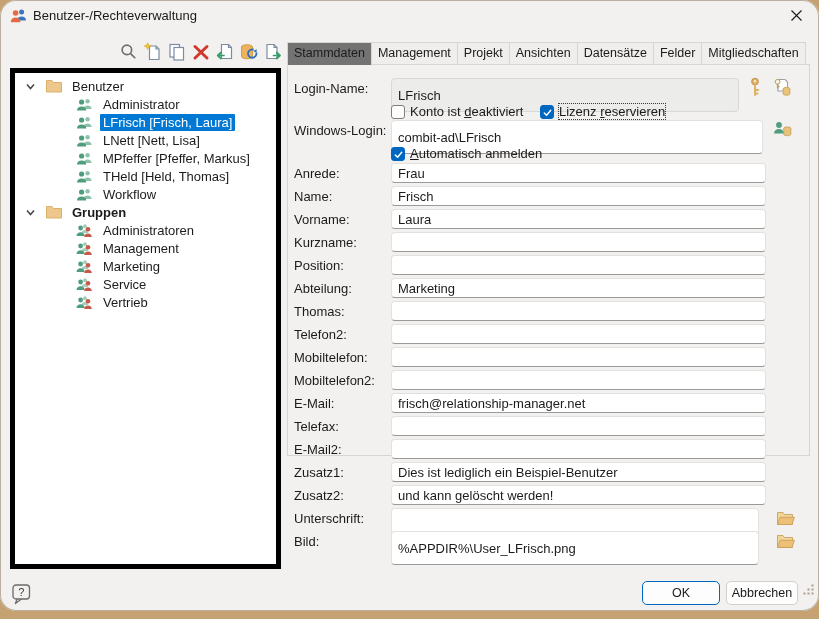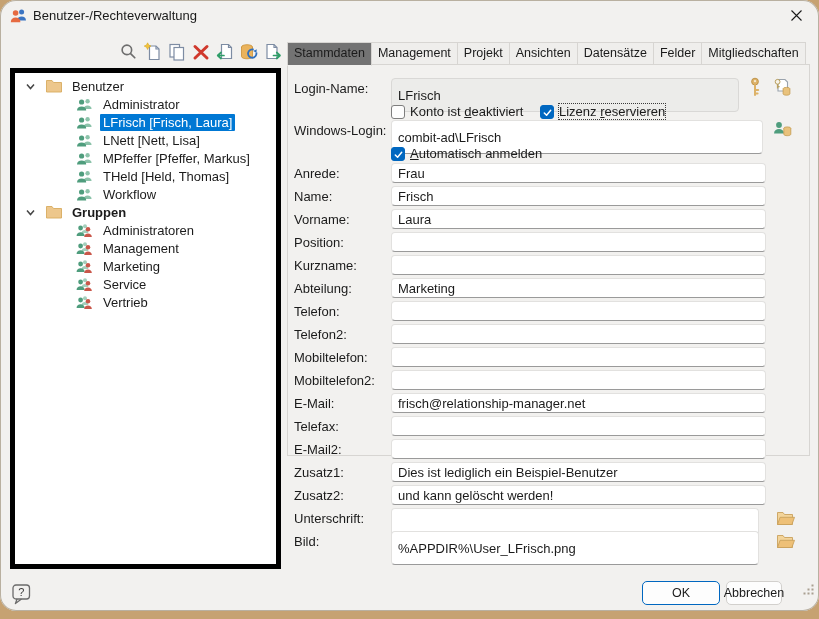--- a/index.html
+++ b/index.html
@@ -79,21 +79,21 @@
   }
   
   .helpbtn{position:absolute;left:10px;top:583px;width:22px;height:23px;display:flex;align-items:center;justify-content:center;}
   .btn{
     position:absolute;top:581px;height:24px;box-sizing:border-box;border-radius:5px;
     background:#fdfdfd;border:1px solid #d2d0cd;font-size:12.5px;color:#1b1b1b;
     display:flex;align-items:center;justify-content:center;font-family:"Liberation Sans",sans-serif;
   }
   .btn.default{border:1px solid #0067c0;}
   .ok{left:642px;width:78px;}
-  .cancel{left:726px;width:56px;text-align:right;}
+  .cancel{left:726px;width:72px;text-align:right;}
   .grip{position:absolute;right:5px;bottom:12px;}
 </style>
 </head>
 <body>
 
 <div class="dialog">
 
   <div class="titlebar">
     <span class="app-icon">
       <svg viewBox="0 0 17 17" width="17" height="17">
@@ -389,36 +389,36 @@
           <div class="rlabel">Name:</div>
           <input type="text" value="Frisch" style="">
         </div>
 
         <div class="frow">
           <div class="rlabel">Vorname:</div>
           <input type="text" value="Laura" style="">
         </div>
 
         <div class="frow">
+          <div class="rlabel">Kurzname:</div>
+          <input type="text" style="">
+        </div>
+
+        <div class="frow">
           <div class="rlabel">Position:</div>
-          <input type="text" style="">
-        </div>
-
-        <div class="frow">
-          <div class="rlabel">Kurzname:</div>
           <input type="text" style="">
         </div>
 
         <div class="frow">
           <div class="rlabel">Abteilung:</div>
           <input type="text" value="Marketing" style="">
         </div>
 
         <div class="frow">
-          <div class="rlabel">Telefon:</div>
+          <div class="rlabel">Thomas:</div>
           <input type="text" style="">
         </div>
 
         <div class="frow">
           <div class="rlabel">Telefon2:</div>
           <input type="text" style="">
         </div>
 
         <div class="frow">
           <div class="rlabel">Mobiltelefon:</div>

